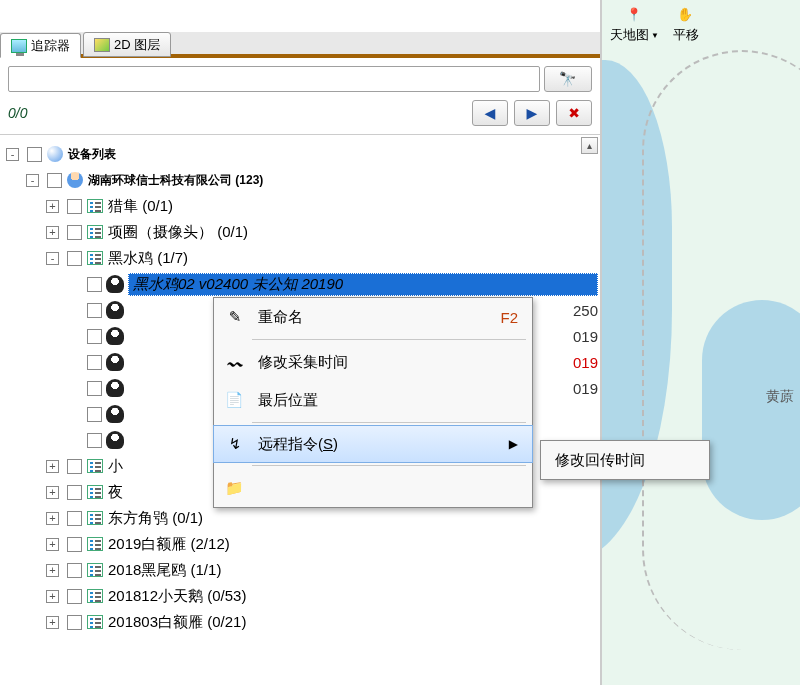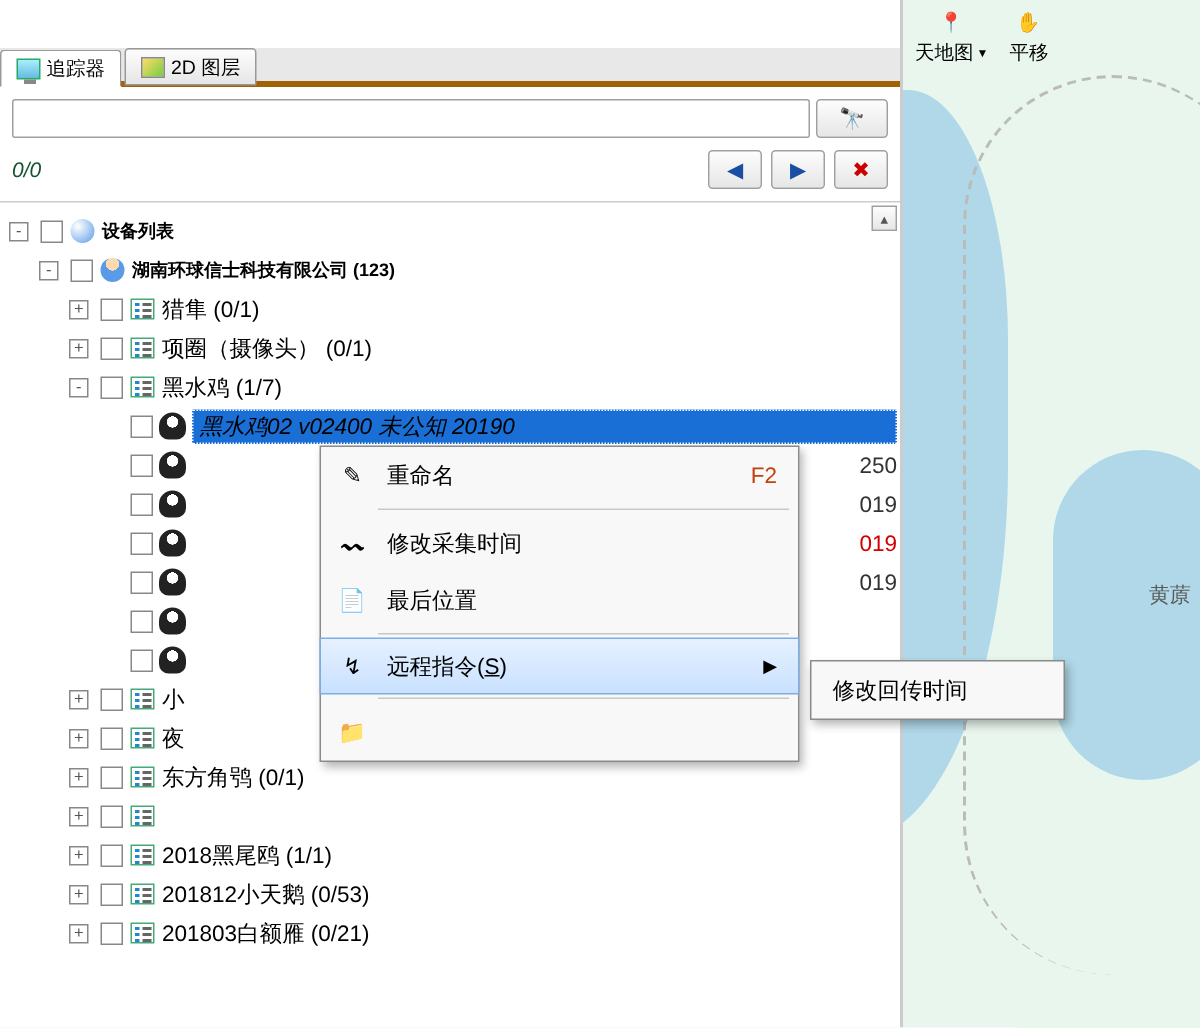--- a/index.html
+++ b/index.html
@@ -241,20 +241,21 @@
             </span>
           <span class="node-label">东方角鸮 (0/1)</span>
         </div>
         <div class="node">
           <span class="indent i2"></span>
           <span class="exp">+</span>
           <span class="chk"></span>
           <span class="node-icon">
               <span class="icon-list"></span>
             </span>
+          <span class="node-label">2019白额雁 (2/12)</span>
         </div>
         <div class="node">
           <span class="indent i2"></span>
           <span class="exp">+</span>
           <span class="chk"></span>
           <span class="node-icon">
               <span class="icon-list"></span>
             </span>
           <span class="node-label">2018黑尾鸥 (1/1)</span>
         </div>

